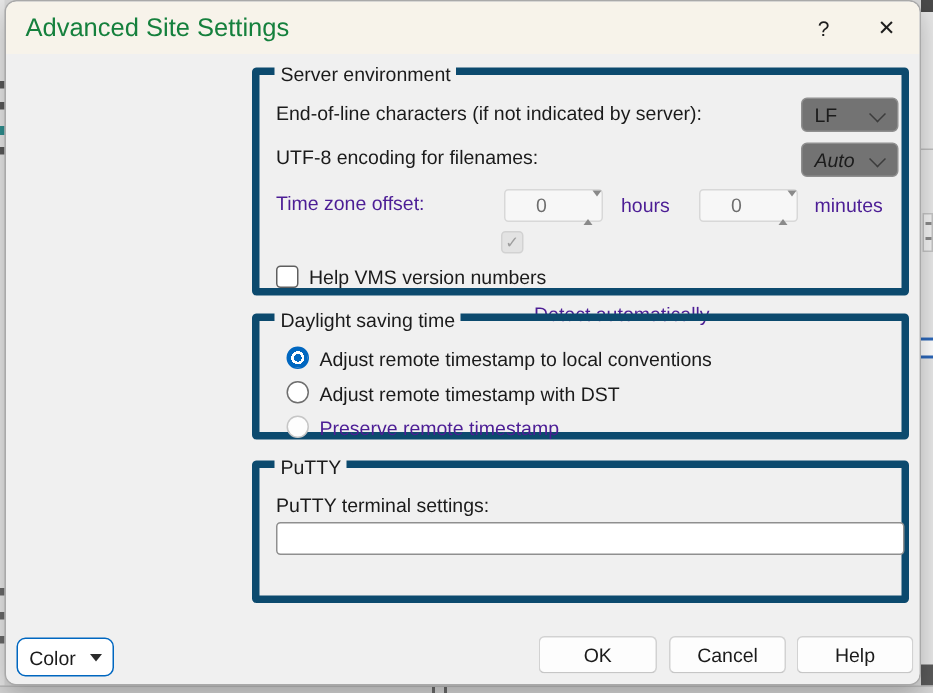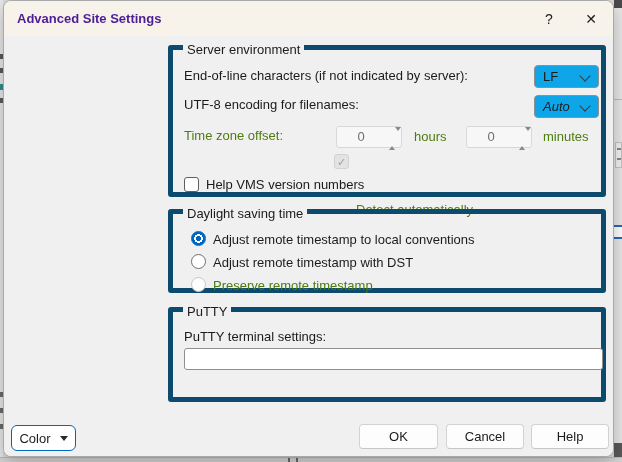--- a/index.html
+++ b/index.html
@@ -19,21 +19,21 @@
     border-radius:8px;border:1px solid #a9a9a9;box-sizing:border-box;
     box-shadow:0 6px 18px rgba(0,0,0,.25);
     background:#f0f0f0;overflow:hidden;
   }
   .titlebar{
     position:absolute;left:0;top:0;right:0;height:35px;
     background:#f7f3ea;
   }
   .title-text{
     position:absolute;left:13px;top:0;line-height:35px;
-    font-size:13px;font-weight:700;color:#4c1d95;white-space:nowrap;
+    font-size:17px;font-weight:400;color:#15803d;white-space:nowrap;
   }
   .cap-btn{
     position:absolute;top:3px;width:28px;height:29px;
     display:flex;align-items:center;justify-content:center;
     color:#1c1c1c;cursor:default;
   }
   .cap-help{left:531px;font-size:14px;}
   .cap-close{left:573px;font-size:14px;}
   .dlg-body{
     position:absolute;left:0;top:35px;right:0;bottom:0;background:#f0f0f0;
@@ -41,24 +41,24 @@
   
   .groupbox{
     position:absolute;border:5px solid #0c4a6e;border-radius:3px;
     box-sizing:border-box;
   }
   .gb-label{
     position:absolute;top:-9px;left:10px;background:#f0f0f0;
     padding:0 4px;font-size:13px;color:#1b1b1b;line-height:17px;white-space:nowrap;
   }
   .lbl{position:absolute;height:16px;line-height:16px;white-space:nowrap;}
-  .lbl.dis{color:#4d7c0f;}
+  .lbl.dis{color:#4c1d95;}
   
   .combo{
-    position:absolute;width:65px;height:23px;background:#0ea5e9;
+    position:absolute;width:65px;height:23px;background:#737373;
     border:1px solid #8f8f8f;border-radius:4px;box-sizing:border-box;
   }
   .combo .val{position:absolute;left:8px;top:0;line-height:21px;font-size:13px;}
   .chev{
     position:absolute;right:9px;top:6px;width:7px;height:7px;
     border-right:1.4px solid #3c3c3c;border-bottom:1.4px solid #3c3c3c;
     transform:rotate(45deg);
   }
   
   .spinner{

